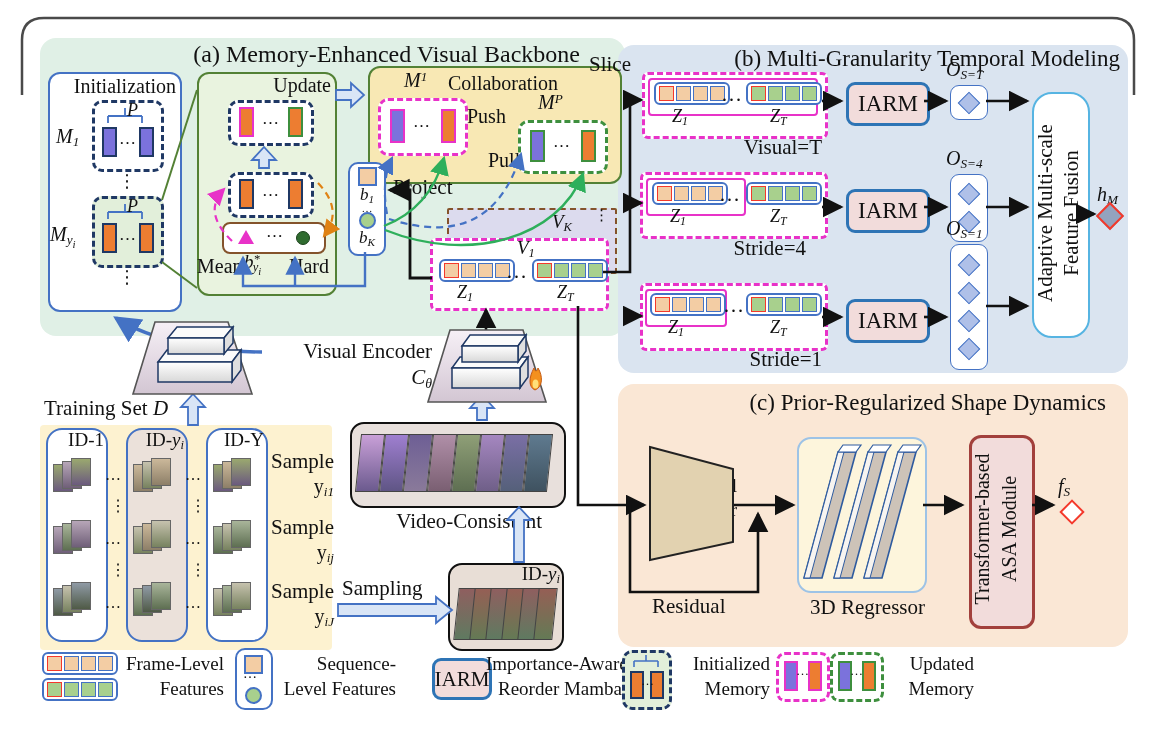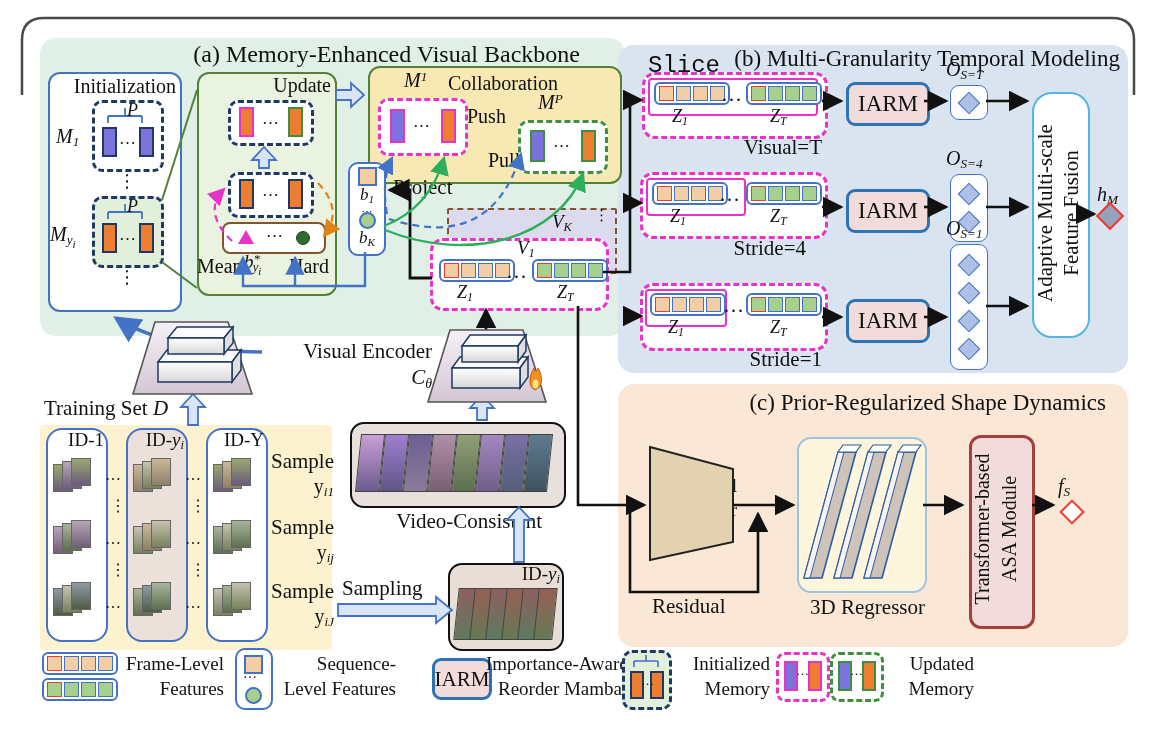--- a/index.html
+++ b/index.html
@@ -7,21 +7,21 @@
          font-family:"Liberation Serif",serif;color:#111;}
   .abs{position:absolute;}
   .lbl{position:absolute;white-space:nowrap;font-size:20px;line-height:1.08;}
   .ctr{text-align:right;}
   .it{font-style:italic;}
   .sb{font-size:66%;vertical-align:-24%;font-style:italic;}
   .sp{font-size:66%;vertical-align:40%;font-style:italic;}
   .panel{position:absolute;border-radius:16px;}
   .wbox{position:absolute;background:#fff;border:2px solid var(--blue);border-radius:12px;}
   .dash-navy{position:absolute;border:3px dashed var(--navy);border-radius:10px;background:#fff;}
-  .dash-mag{position:absolute;border:3px dashed var(--magenta);border-radius:13px;background:#fff;}
+  .dash-mag{position:absolute;border:3px dashed var(--magenta);border-radius:6px;background:#fff;}
   .dash-grn{position:absolute;border:3px dashed var(--green_dash);border-radius:6px;background:#fff;}
   .dash-brn{position:absolute;border:2.5px dashed var(--brown);border-radius:2px;background:var(--lavender);}
   .solid-mag{position:absolute;border:2.5px solid var(--magenta);border-radius:4px;}
   .mbar{position:absolute;width:11px;height:26px;background:var(--orange_bar);border:2.4px solid var(--navy);}
   .mpur{background:var(--purple_bar);}
   .b-mag{border-color:var(--magenta);}
   .b-grn{border-color:var(--green_dash);}
   .fstrip{position:absolute;display:flex;gap:2px;padding:2px 3px;background:#fff;
           border:2px solid var(--blue);border-radius:6px;}
   .fsq{width:13px;height:13px;border:1.8px solid var(--blue);}
@@ -160,21 +160,21 @@
         <div class="fsq gr"></div>
         <div class="fsq gr"></div>
         <div class="fsq gr"></div>
     </div>
     <div class="lbl it" style="left:24px;top:42px;font-size:18px;">
       <span>Z</span><sub class="sb">1</sub></div>
     <div class="lbl it" style="left:124px;top:42px;font-size:18px;">
       <span>Z</span><sub class="sb">T</sub></div>
   </div>
 
-  <div class="lbl" style="left:648px;top:53px;font-size:24px;font-family:Liberation Mono, monospace;">Slice</div>
+  <div class="lbl" style="left:589px;top:53px;font-size:21px;">Slice</div>
 
   <div class="dash-mag" style="left:642px;top:72px;width:180px;height:61px;"></div>
   <div class="solid-mag" style="left:648px;top:78px;width:166px;height:34px;"></div>
   <div class="fstrip" style="left:654px;top:82px;">
     <div class="fsq or first"></div>
       <div class="fsq or"></div>
       <div class="fsq or"></div>
       <div class="fsq or"></div>
     </div>
   <div class="dots" style="left:721px;top:82px;">…</div>

